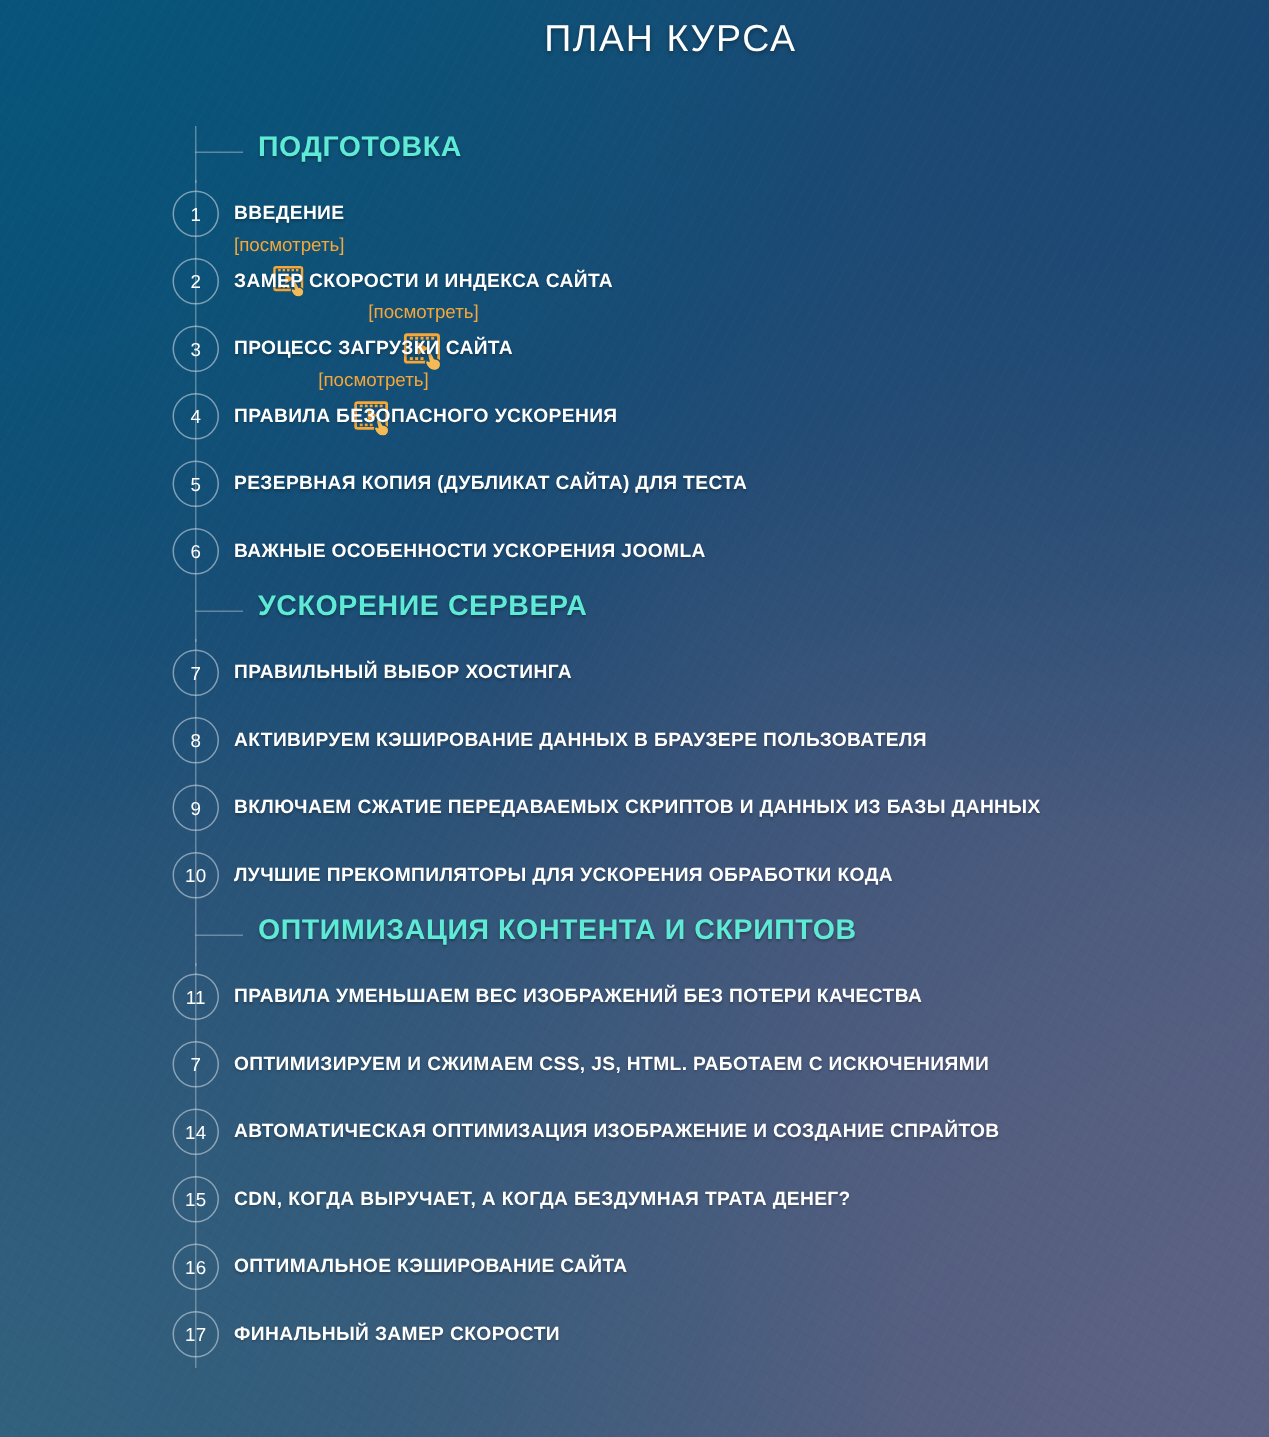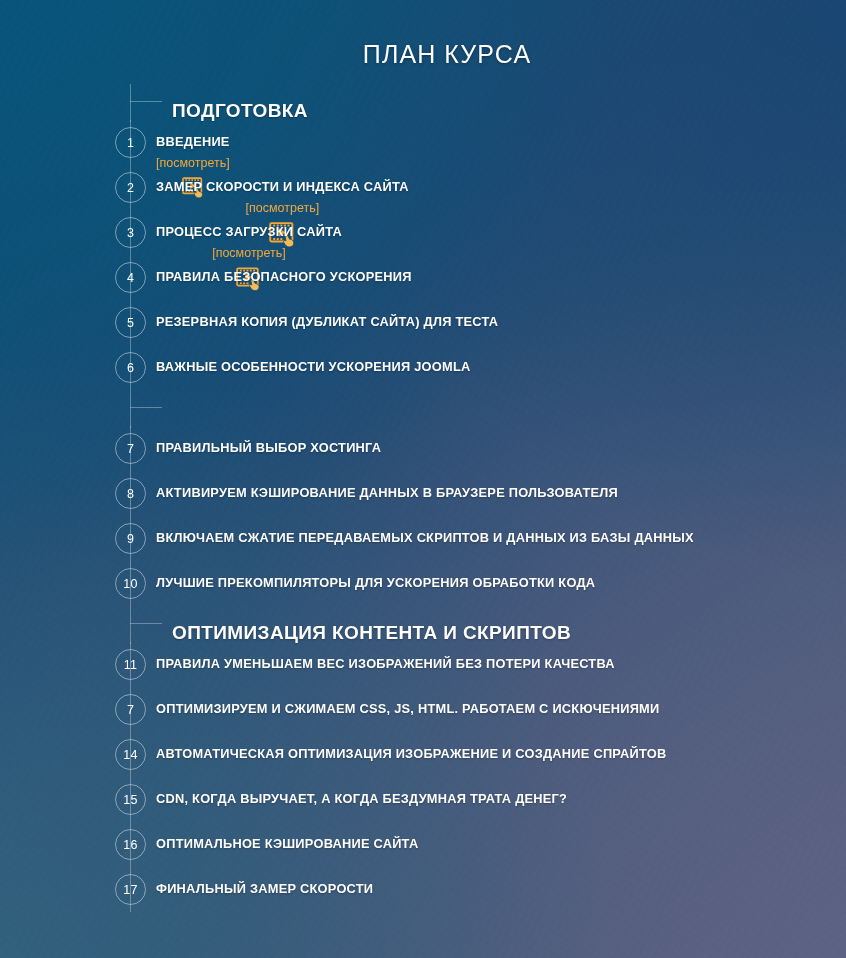--- a/index.html
+++ b/index.html
@@ -27,21 +27,21 @@
   .bg-texture {
     position:absolute; inset:0;
     background-image:
       repeating-linear-gradient(118deg, rgba(255,255,255,0.012) 0px, rgba(255,255,255,0.012) 1px, rgba(0,0,0,0) 1px, rgba(0,0,0,0) 7px),
       repeating-linear-gradient(32deg, rgba(0,0,0,0.018) 0px, rgba(0,0,0,0.018) 1px, rgba(0,0,0,0) 1px, rgba(0,0,0,0) 9px);
     pointer-events:none;
   }
 
   .page-title {
     position:absolute;
-    top: 40px; left: 0; right: 0;
+    top: 12px; left: 0; right: 0;
     text-align: center;
     color: #ffffff;
     font-size: 25px;
     font-weight: 400;
     letter-spacing: 1.1px;
     text-shadow: 0 1px 3px rgba(0,0,0,0.35);
     padding-left: 48px;
   }
 
   .timeline {
@@ -69,27 +69,26 @@
     left: 130px;
     top: 17px;
     width: 32px;
     height: 1px;
     background: rgba(190,205,215,0.45);
   }
   .section-title {
     position:absolute;
     left: 172px;
     top: 4px;
-    color: #ffffff;
+    color: #5eead4;
     font-size: 19px;
     font-weight: bold;
     letter-spacing: 0.4px;
     white-space: nowrap;
     text-shadow: 0 1px 2px rgba(0,0,0,0.30);
-    margin-top: 12px;
   }
 
   
   .lesson-row {
     position: relative;
     height: 45px;
   }
   .lesson-row .spine {
     position:absolute;
     left: 130px;
@@ -246,20 +245,21 @@
     <div class="lesson-row">
       <div class="spine"></div>
       <div class="num-badge">6</div>
       <div class="lesson-body">
         <span class="lesson-title">ВАЖНЫЕ ОСОБЕННОСТИ УСКОРЕНИЯ JOOMLA</span>
       </div>
     </div>
     <div class="section-row">
       <div class="spine"></div>
       <div class="elbow"></div>
+      <div class="section-title">УСКОРЕНИЕ СЕРВЕРА</div>
     </div>
     <div class="lesson-row">
       <div class="spine"></div>
       <div class="num-badge">7</div>
       <div class="lesson-body">
         <span class="lesson-title">ПРАВИЛЬНЫЙ ВЫБОР ХОСТИНГА</span>
       </div>
     </div>
     <div class="lesson-row">
       <div class="spine"></div>

